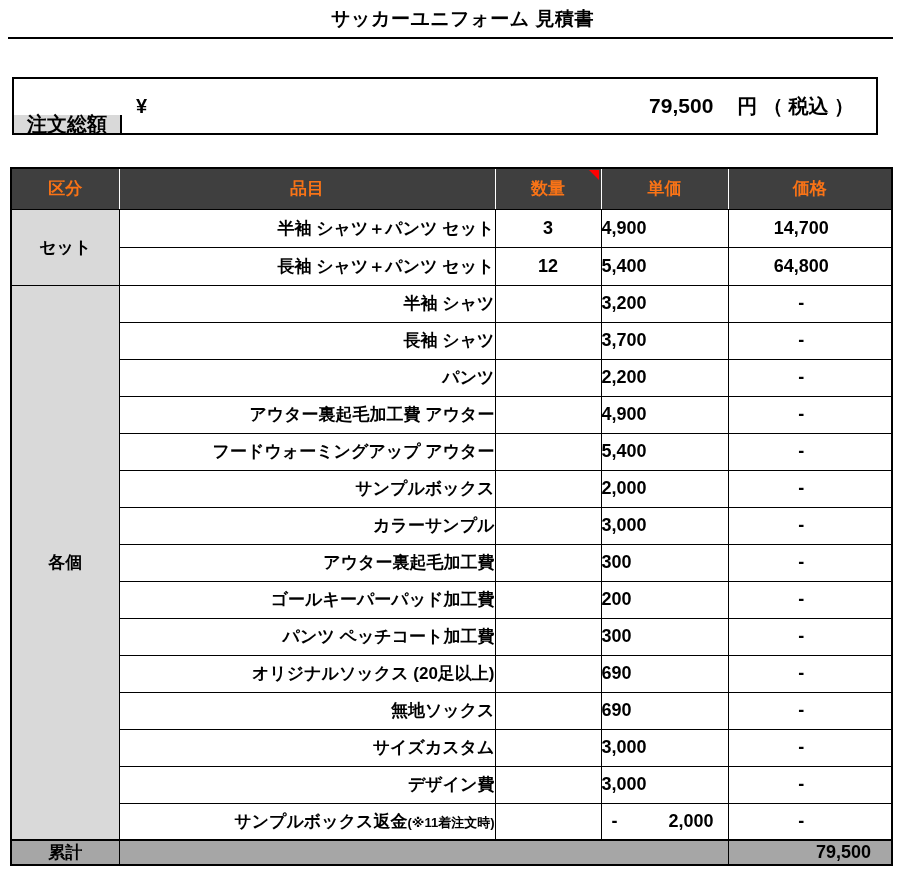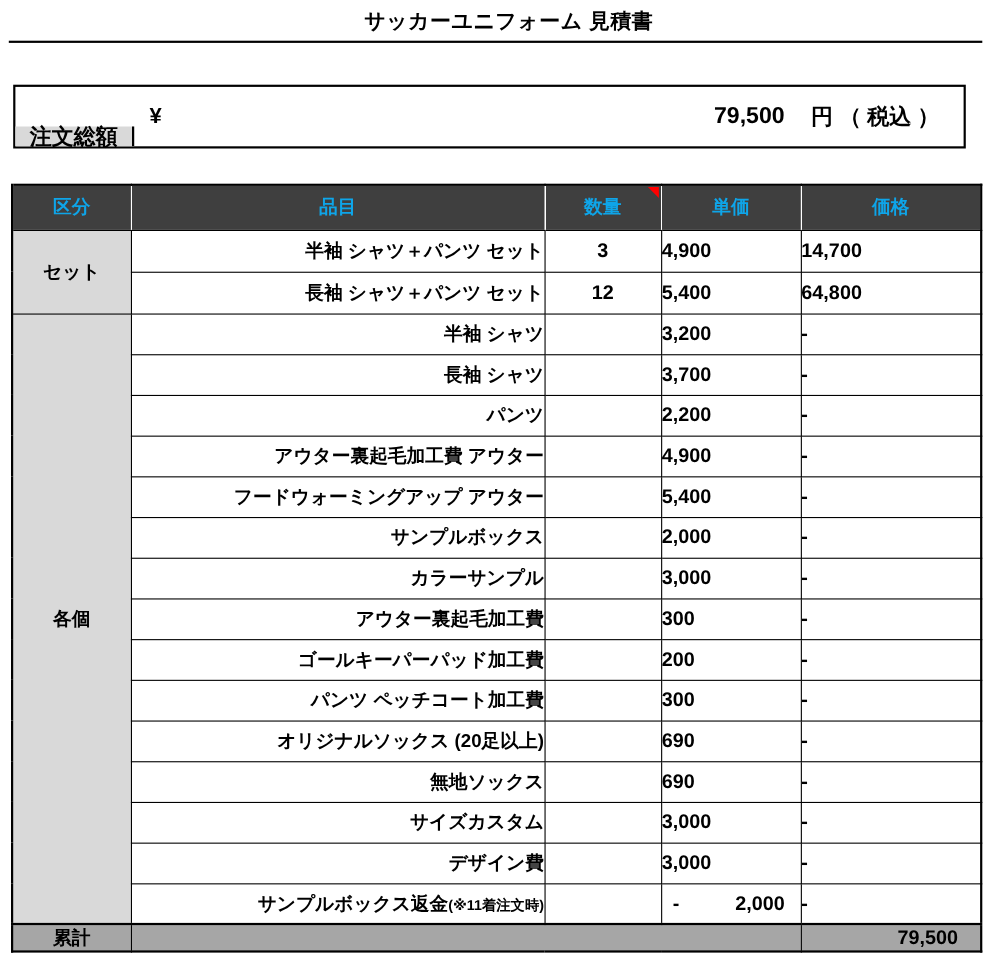--- a/index.html
+++ b/index.html
@@ -54,38 +54,38 @@
   col.c-qty   { width:106px; }
   col.c-unit  { width:127px; }
   col.c-price { width:164px; }
 
   tr.hdr    { height:41px; }
   tr.setrow { height:38px; }
   tr.indrow { height:37px; }
   tr.totrow { height:16px; }
 
   th {
-    background:#3f3f3f; color:#0ea5e9; font-size:17px; font-weight:bold;
+    background:#3f3f3f; color:#f97316; font-size:17px; font-weight:bold;
     border-left:1px solid #fff; border-bottom:1px solid #000;
     position:relative; text-align:center; vertical-align:middle;margin-top:44px;
   }
   th:first-child { border-left:2px solid #000; }
 
   td {
     border:1px solid #000; vertical-align:middle;
     background:#fff; font-size:17px;
   }
   td.group {
     background:#d9d9d9; text-align:center; font-size:17px;
   }
   td.item  { padding-left:6px; text-align:right; }
   td.item .note { font-size:13px; }
   td.qty   { text-align:center; font-size:18px; }
   td.unit  { text-align:left; padding-right:14px; font-size:18px; }
-  td.price { text-align:left; padding-right:17px; font-size:18px; }
+  td.price { text-align:center; padding-right:17px; font-size:18px; }
 
   td.unit .neg-wrap {
     display:flex; justify-content:space-between; align-items:center;
     padding-left:10px;
   }
 
   tr.totrow td { border-top:2px solid #000; }
   td.total-label { background:#a6a6a6; text-align:center; font-size:17px; }
   td.total-span  { background:#a6a6a6; }
   td.total-price { background:#a6a6a6; text-align:right; padding-right:20px; font-size:18px; }

